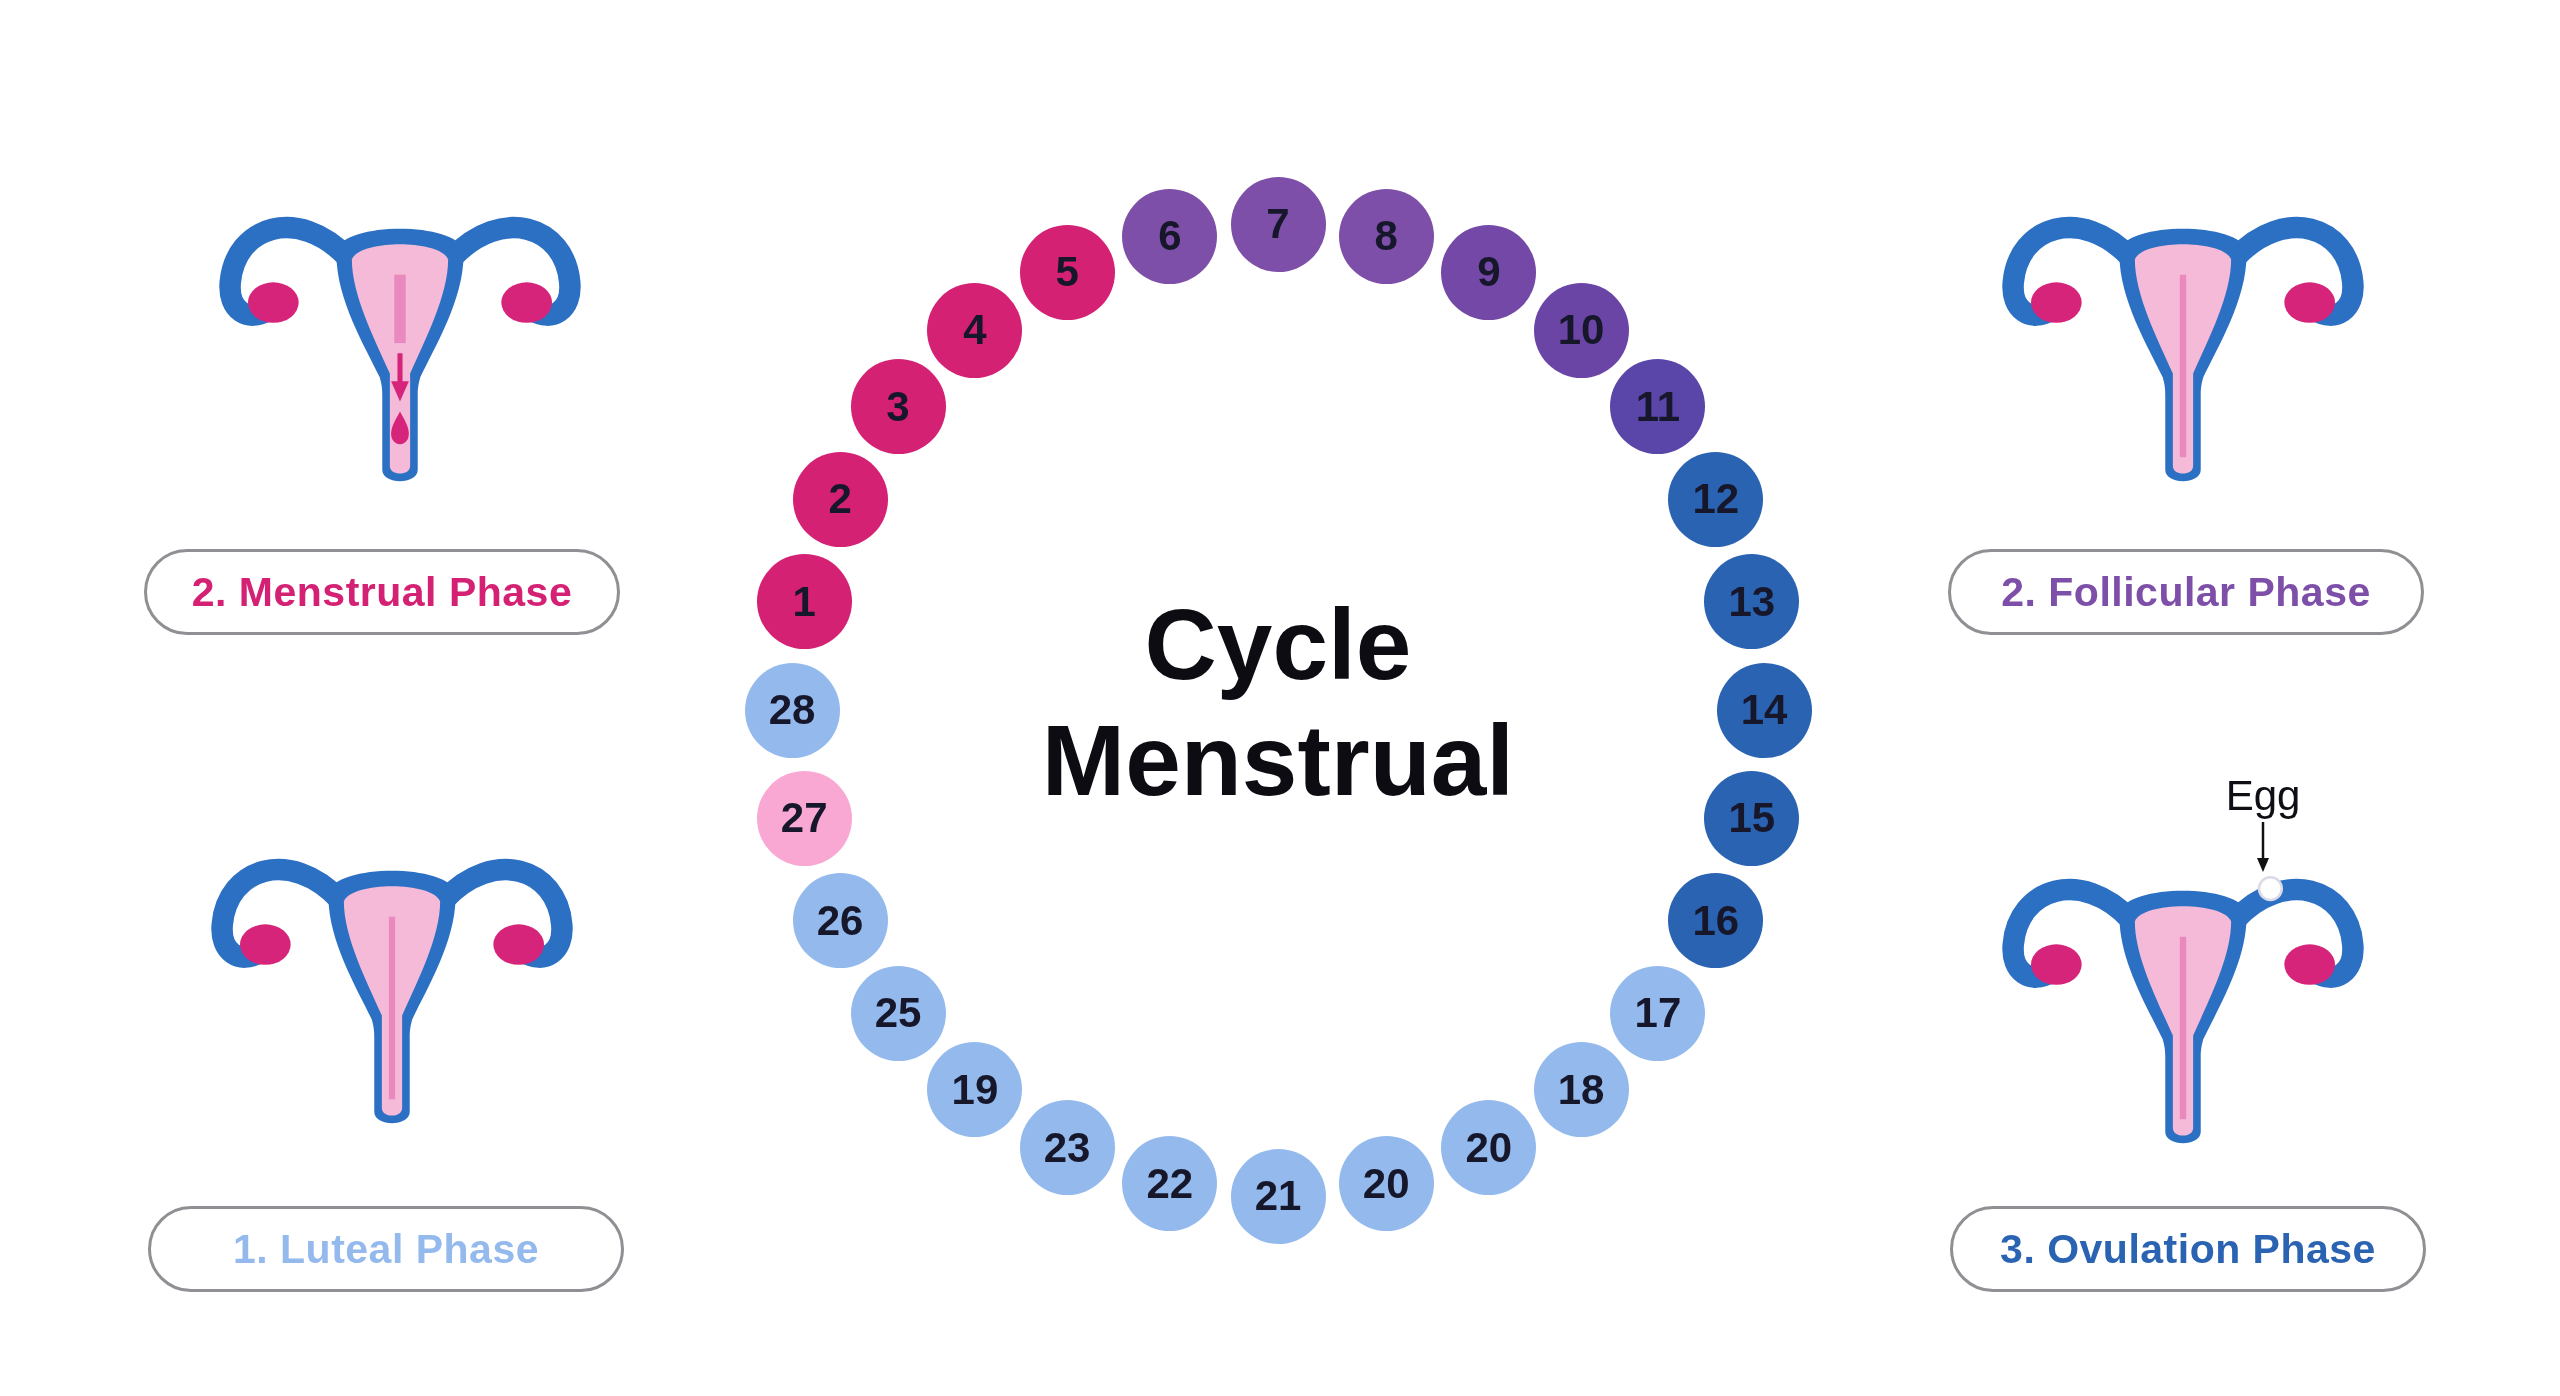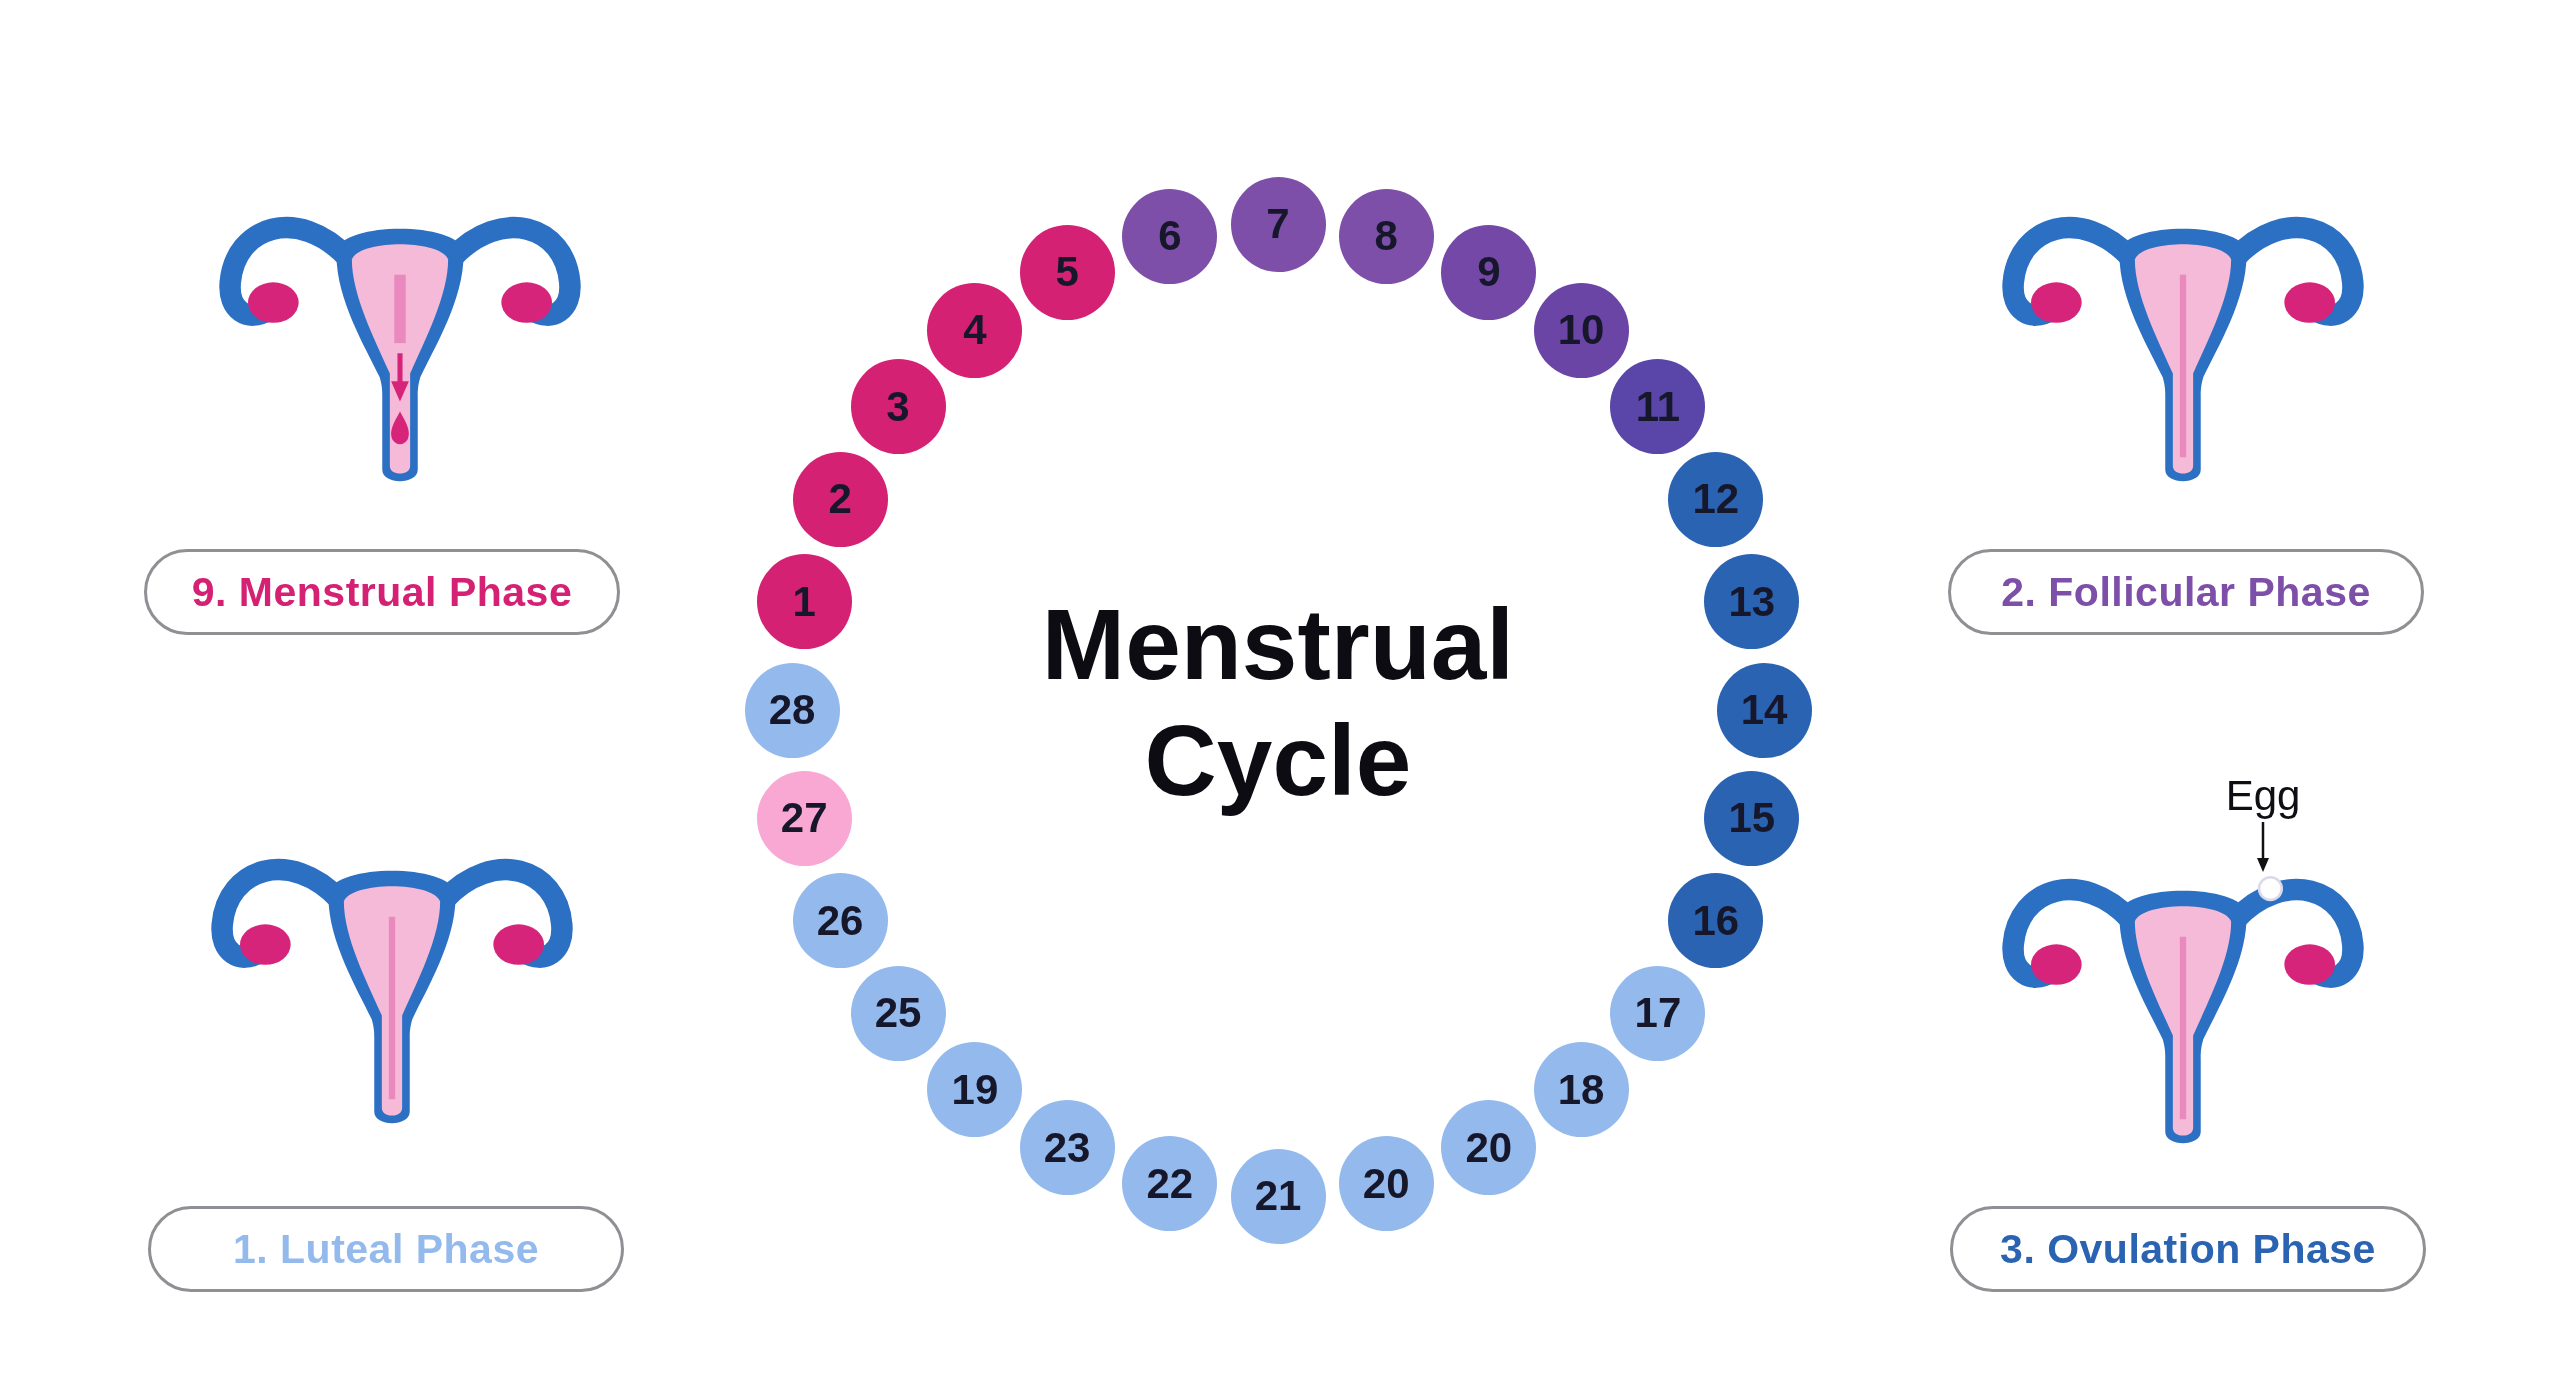--- a/index.html
+++ b/index.html
@@ -111,35 +111,35 @@
           <path d="M100 65 C105 42 195 42 200 65 C202 100 178 140 166 165 C164 172 164 176 164 180 L164 238 C164 250 136 250 136 238 L136 180 C136 176 136 172 134 165 C122 140 98 100 100 65 Z" fill="#2C70C4"></path>
           <path d="M112 72 C118 56 182 56 188 72 C188 100 170 135 158 162 L158 235 C158 243 142 243 142 235 L142 162 C130 135 112 100 112 72 Z" fill="#F5BAD8"></path>
           <path d="M150 84 L150 228" stroke="#E989BE" stroke-width="5" fill="none"></path>
           <path d="M228 48 C262 40 290 64 284 96" stroke="#2C70C4" stroke-width="2.5" stroke-dasharray="2 6" fill="none"></path>
           <circle cx="219" cy="46" r="9" fill="#FFFFFF" stroke="#DADAE8" stroke-width="2"></circle>
         </svg>
       </div>
   </div>
 
   <div class="pill pos-pill-tl" style="color: rgb(212, 33, 115);">
-    <span>9. Menstrual Phase</span>
+    <span>2. Menstrual Phase</span>
   </div>
   <div class="pill pos-pill-tr" style="color: rgb(126, 79, 168);">
     <span>2. Follicular Phase</span>
   </div>
   <div class="pill pos-pill-bl" style="color: rgb(148, 186, 237);">
     <span>1. Luteal Phase</span>
   </div>
   <div class="pill pos-pill-br" style="color: rgb(42, 99, 178);">
     <span>3. Ovulation Phase</span>
   </div>
 
   <div class="title">
+    <div class="t2">Cycle</div>
     <div class="t2">Menstrual</div>
-    <div class="t2">Cycle</div>
   </div>
 
   <div id="day-ring">
       <div class="day-circle" style="left: 756.685px; top: 554.355px; background: rgb(212, 33, 115);">1</div>
       <div class="day-circle" style="left: 792.629px; top: 451.633px; background: rgb(212, 33, 115);">2</div>
       <div class="day-circle" style="left: 850.53px; top: 359.484px; background: rgb(212, 33, 115);">3</div>
       <div class="day-circle" style="left: 927.484px; top: 282.53px; background: rgb(212, 33, 115);">4</div>
       <div class="day-circle" style="left: 1019.63px; top: 224.629px; background: rgb(212, 33, 115);">5</div>
       <div class="day-circle" style="left: 1122.35px; top: 188.685px; background: rgb(126, 79, 168);">6</div>
       <div class="day-circle" style="left: 1230.5px; top: 176.5px; background: rgb(126, 79, 168);">7</div>

